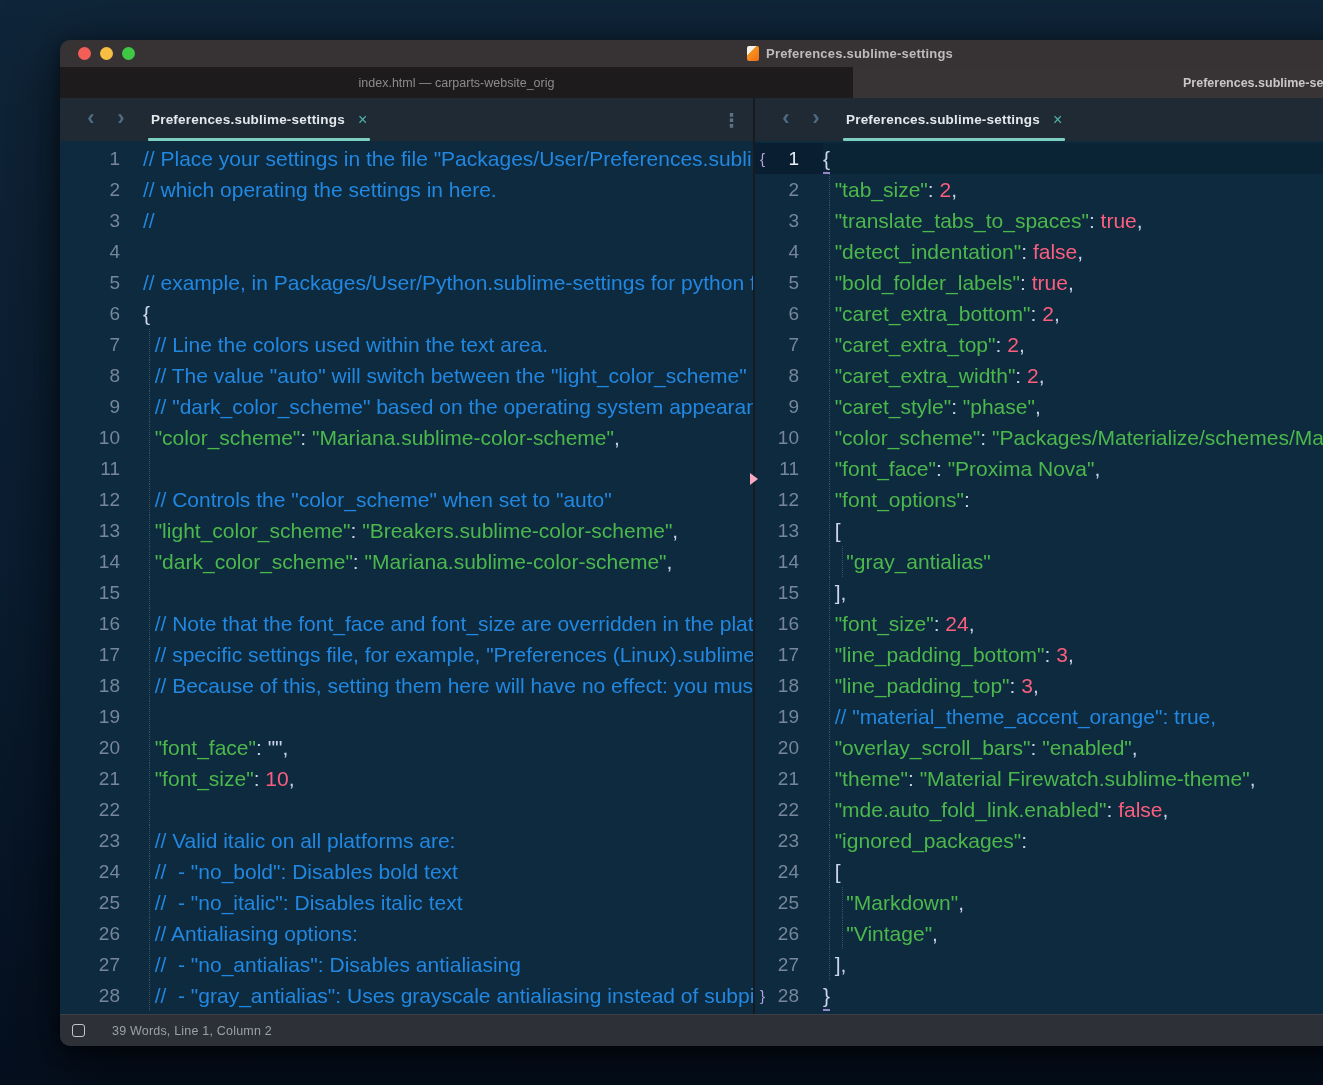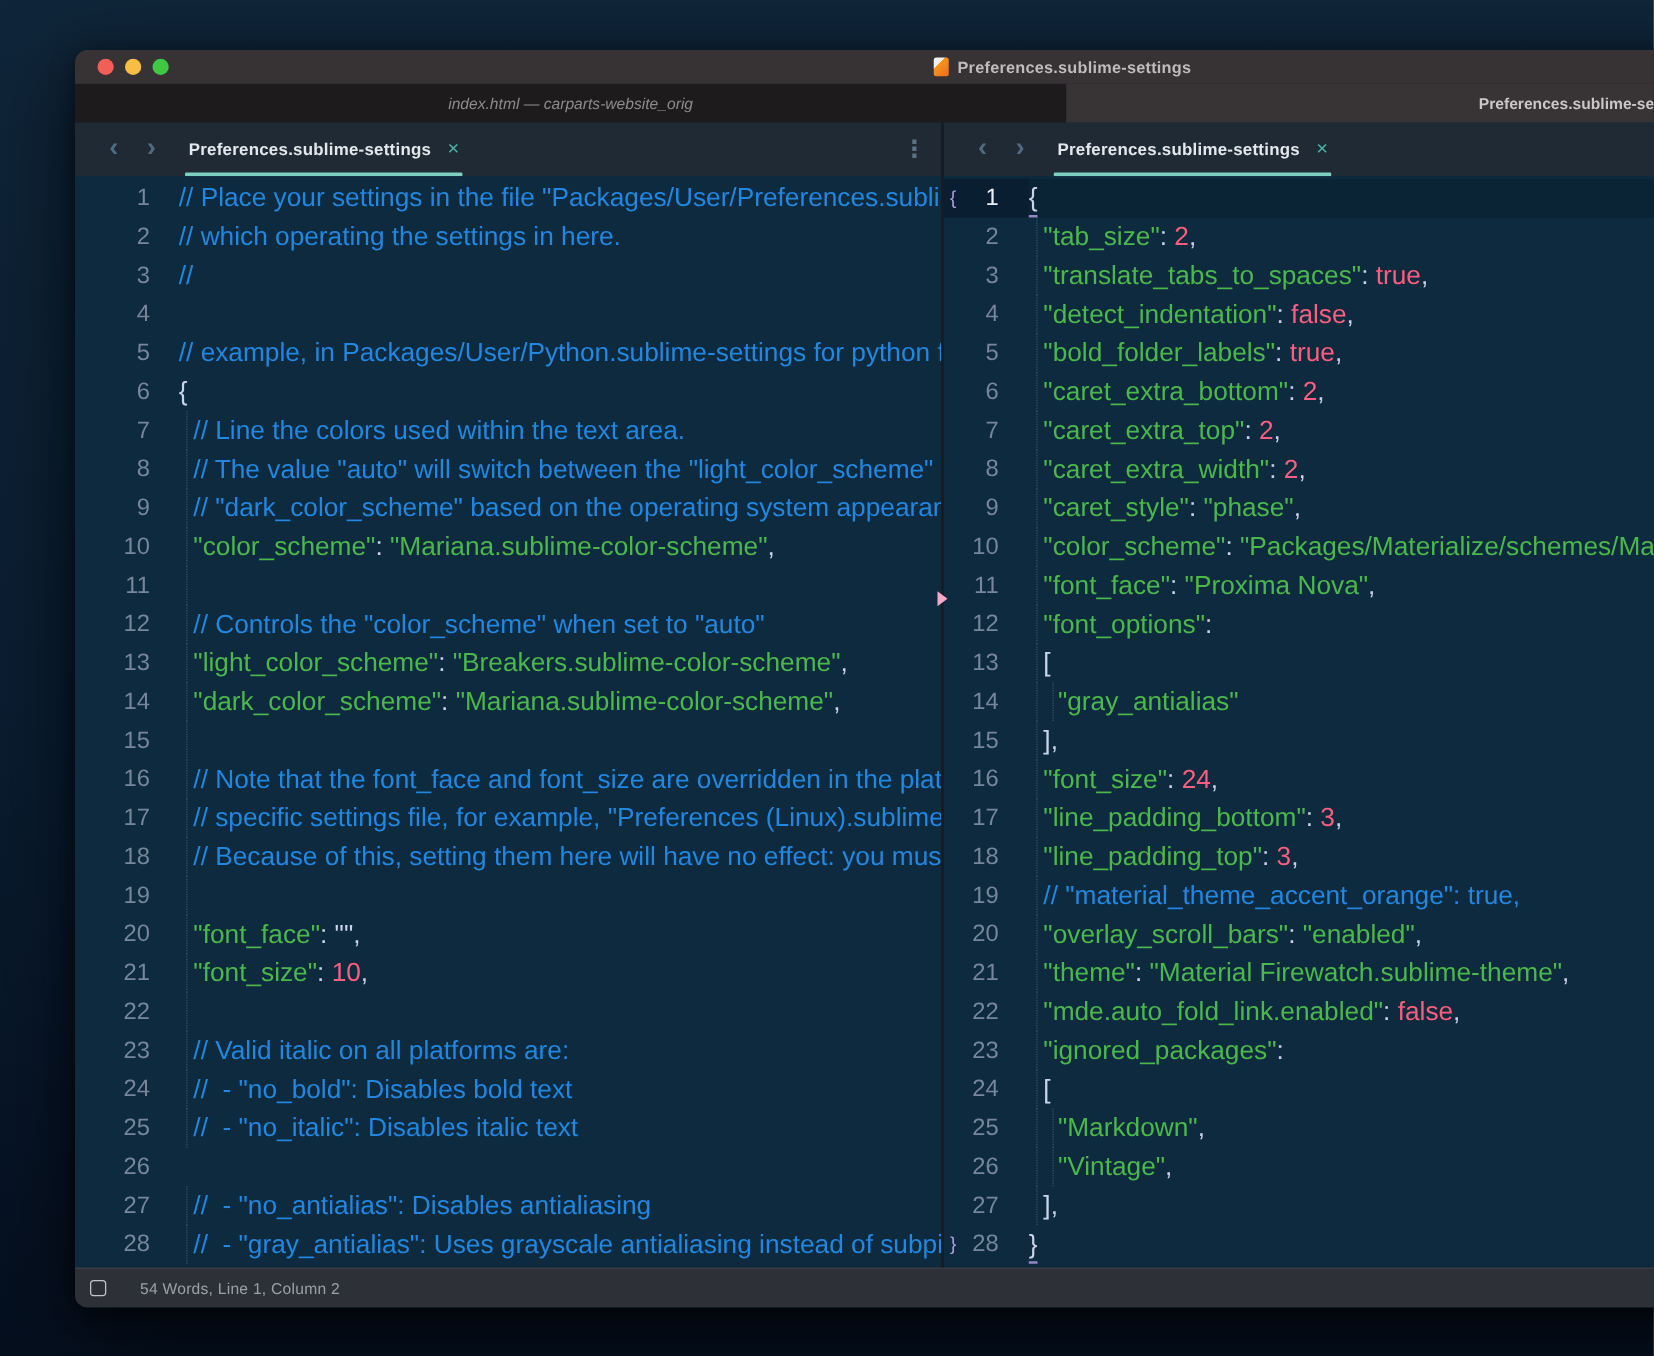--- a/index.html
+++ b/index.html
@@ -31,21 +31,21 @@
   .file-ico {
     width:12px; height:15px; border-radius:2px;
     background:linear-gradient(135deg,#f5f0e8 0%,#f5f0e8 34%,#f7941d 34%,#ef6c1a 100%);
     flex:none;
   }
   .title-text { font-size:13px; font-weight:700; color:#bfbcbd; letter-spacing:.2px; }
   
   .backstrip { height:31px; flex:none; display:flex; }
   .backstrip .seg-left {
     width:793px; flex:none; background:#1e1b1c;
-    display:flex; align-items:center; justify-content:center;font-style:italic;
+    display:flex; align-items:center; justify-content:center;
   }
   .backstrip .seg-left span { font-size:12.5px; color:#8d8b8c; }
   .backstrip .seg-right { flex:1; background:#383334; position:relative; }
   .backstrip .seg-right span {
     position:absolute; left:330px; top:50%; transform:translateY(-50%);
     font-size:12.5px; font-weight:700; color:#cac7c8; white-space:nowrap;
   }
   
   .main { flex:1; display:flex; min-height:0; position:relative; }
   .pane { display:flex; flex-direction:column; min-width:0; overflow:hidden; }
@@ -242,20 +242,21 @@
           <div class="line">
             <div class="gut"><span class="num">24</span></div>
             <div class="code"><i class="guide" style="left: 6px;"></i><span class="c">  //  - "no_bold": Disables bold text</span></div>
           </div>
           <div class="line">
             <div class="gut"><span class="num">25</span></div>
             <div class="code"><i class="guide" style="left: 6px;"></i><span class="c">  //  - "no_italic": Disables italic text</span></div>
           </div>
           <div class="line">
             <div class="gut"><span class="num">26</span></div>
+            <div class="code"><i class="guide" style="left: 6px;"></i><span class="c">  // Antialiasing options:</span></div>
           </div>
           <div class="line">
             <div class="gut"><span class="num">27</span></div>
             <div class="code"><i class="guide" style="left: 6px;"></i><span class="c">  //  - "no_antialias": Disables antialiasing</span></div>
           </div>
           <div class="line">
             <div class="gut"><span class="num">28</span></div>
             <div class="code"><i class="guide" style="left: 6px;"></i><span class="c">  //  - "gray_antialias": Uses grayscale antialiasing instead of subpixel</span></div>
           </div>
         </div>
@@ -387,16 +388,16 @@
             <div class="gut"><span class="mark">}</span><span class="num">28</span></div>
             <div class="code"><span class="bu">}</span></div>
           </div>
         </div>
     </div>
 
   </div>
 
   <div class="statusbar">
     <span class="status-ico"></span>
-    <span class="status-text">54 Words, Line 1, Column 2</span>
+    <span class="status-text">39 Words, Line 1, Column 2</span>
   </div>
 
 </div>
 
 </body></html>

